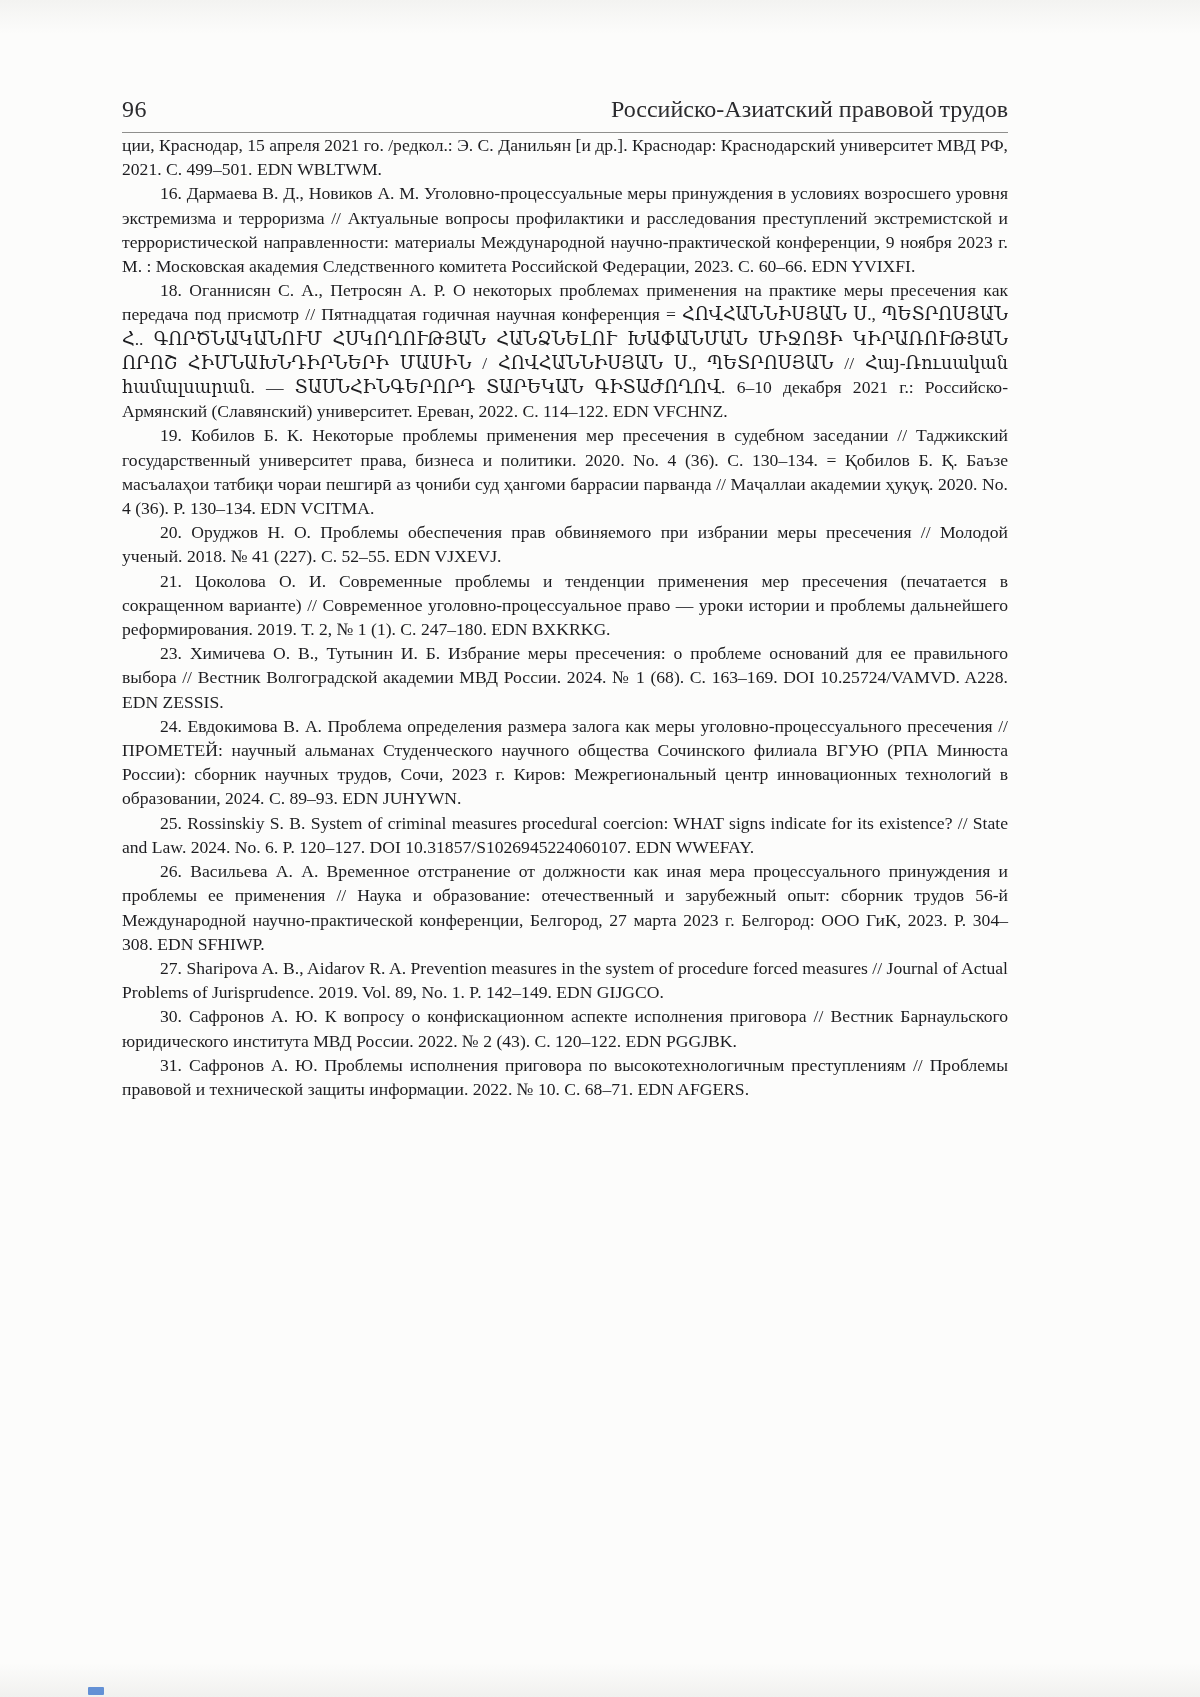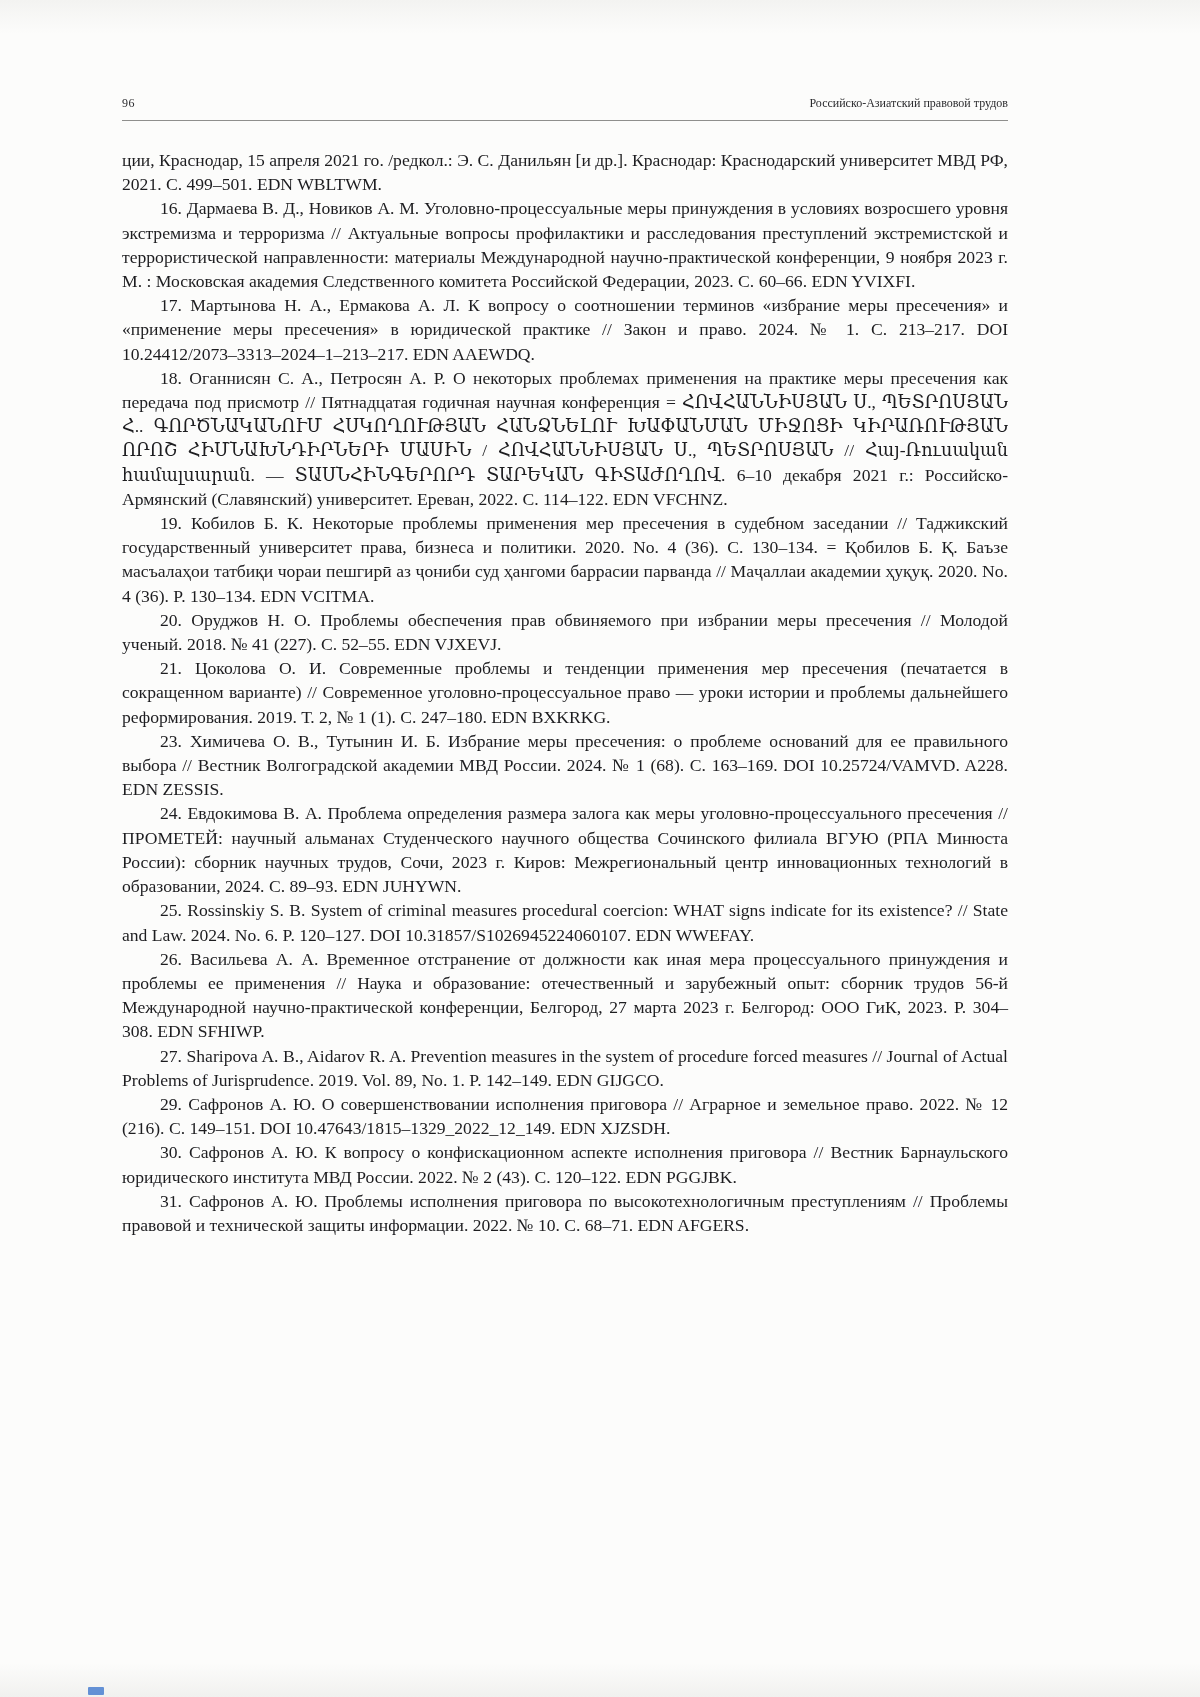--- a/index.html
+++ b/index.html
@@ -19,30 +19,29 @@
     width: 1200px;
     height: 1697px;
     box-sizing: border-box;
     background: linear-gradient(180deg, #f3f3f1 0%, #fcfcfb 2%, #fcfcfb 98%, #f1f1ef 100%);
     padding: 96px 192px 0 122px;
   }
   .running-head {
     display: flex;
     justify-content: space-between;
     align-items: baseline;
-    font-size: 12px;
+    font-size: 24px;
     color: #2b2b2e;
     padding-bottom: 9px;
     border-bottom: 1px solid #8f8f8d;
   }
   .running-head .page-num {
     letter-spacing: 0.5px;
   }
   .body-text {
-    margin-top: 27px;
     font-size: 17.6px;
     line-height: 24.2px;
     text-align: justify;
     color: #1d1d20;
   }
   .body-text p {
     margin: 0;
     text-indent: 38px;
   }
   .body-text p.continuation {
@@ -65,30 +64,28 @@
 <div class="page">
 
   <div class="running-head">
     <span class="page-num">96</span>
     <span class="journal-title">Российско-Азиатский правовой трудов</span>
   </div>
 
   <div class="body-text">
     <p class="continuation">ции, Краснодар, 15 апреля 2021 го. /редкол.: Э. С. Данильян [и др.]. Краснодар: Краснодарский университет МВД РФ, 2021. С. 499–501. EDN WBLTWM.</p>
     <p>16. Дармаева В. Д., Новиков А. М. Уголовно-процессуальные меры принуждения в условиях возросшего уровня экстремизма и терроризма // Актуальные вопросы профилактики и расследования преступлений экстремистской и террористической направленности: материалы Международной научно-практической конференции, 9 ноября 2023 г. М. : Московская академия Следственного комитета Российской Федерации, 2023. С. 60–66. EDN YVIXFI.</p>
-    <p>17. Мартынова Н. А., Ермакова А. Л. К вопросу о соотношении терминов «избрание меры пресечения» и «применение меры пресечения» в юридической практике // Закон и право. 2024. № 1. С. 213–217. DOI 10.24412/2073–3313–2024–1–213–217. EDN AAEWDQ.</p>
     <p>18. Оганнисян С. А., Петросян А. Р. О некоторых проблемах применения на практике меры пресечения как передача под присмотр // Пятнадцатая годичная научная конференция = ՀՈՎՀԱՆՆԻՍՅԱՆ Ս., ՊԵՏՐՈՍՅԱՆ Հ.. ԳՈՐԾՆԱԿԱՆՈՒՄ ՀՍԿՈՂՈՒԹՅԱՆ ՀԱՆՁՆԵԼՈՒ ԽԱՓԱՆՄԱՆ ՄԻՋՈՑԻ ԿԻՐԱՌՈՒԹՅԱՆ ՈՐՈՇ ՀԻՄՆԱԽՆԴԻՐՆԵՐԻ ՄԱՍԻՆ / ՀՈՎՀԱՆՆԻՍՅԱՆ Ս., ՊԵՏՐՈՍՅԱՆ // Հայ-Ռուսական համալսարան. — ՏԱՍՆՀԻՆԳԵՐՈՐԴ ՏԱՐԵԿԱՆ ԳԻՏԱԺՈՂՈՎ. 6–10 декабря 2021 г.: Российско-Армянский (Славянский) университет. Ереван, 2022. С. 114–122. EDN VFCHNZ.</p>
     <p>19. Кобилов Б. К. Некоторые проблемы применения мер пресечения в судебном заседании // Таджикский государственный университет права, бизнеса и политики. 2020. No. 4 (36). С. 130–134. = Қобилов Б. Қ. Баъзе масъалаҳои татбиқи чораи пешгирӣ аз ҷониби суд ҳангоми баррасии парванда // Маҷаллаи академии ҳуқуқ. 2020. No. 4 (36). P. 130–134. EDN VCITMA.</p>
     <p>20. Оруджов Н. О. Проблемы обеспечения прав обвиняемого при избрании меры пресечения // Молодой ученый. 2018. № 41 (227). С. 52–55. EDN VJXEVJ.</p>
     <p>21. Цоколова О. И. Современные проблемы и тенденции применения мер пресечения (печатается в сокращенном варианте) // Современное уголовно-процессуальное право — уроки истории и проблемы дальнейшего реформирования. 2019. Т. 2, № 1 (1). С. 247–180. EDN BXKRKG.</p>
     <p>23. Химичева О. В., Тутынин И. Б. Избрание меры пресечения: о проблеме оснований для ее правильного выбора // Вестник Волгоградской академии МВД России. 2024. № 1 (68). С. 163–169. DOI 10.25724/VAMVD. A228. EDN ZESSIS.</p>
     <p>24. Евдокимова В. А. Проблема определения размера залога как меры уголовно-процессуального пресечения // ПРОМЕТЕЙ: научный альманах Студенческого научного общества Сочинского филиала ВГУЮ (РПА Минюста России): сборник научных трудов, Сочи, 2023 г. Киров: Межрегиональный центр инновационных технологий в образовании, 2024. С. 89–93. EDN JUHYWN.</p>
     <p>25. Rossinskiy S. B. System of criminal measures procedural coercion: WHAT signs indicate for its existence? // State and Law. 2024. No. 6. P. 120–127. DOI 10.31857/S1026945224060107. EDN WWEFAY.</p>
     <p>26. Васильева А. А. Временное отстранение от должности как иная мера процессуального принуждения и проблемы ее применения // Наука и образование: отечественный и зарубежный опыт: сборник трудов 56-й Международной научно-практической конференции, Белгород, 27 марта 2023 г. Белгород: ООО ГиК, 2023. P. 304–308. EDN SFHIWP.</p>
     <p>27. Sharipova A. B., Aidarov R. A. Prevention measures in the system of procedure forced measures // Journal of Actual Problems of Jurisprudence. 2019. Vol. 89, No. 1. P. 142–149. EDN GIJGCO.</p>
-    <p>29. Сафронов А. Ю. О совершенствовании исполнения приговора // Аграрное и земельное право. 2022. № 12 (216). С. 149–151. DOI 10.47643/1815–1329_2022_12_149. EDN XJZSDH.</p>
     <p>30. Сафронов А. Ю. К вопросу о конфискационном аспекте исполнения приговора // Вестник Барнаульского юридического института МВД России. 2022. № 2 (43). С. 120–122. EDN PGGJBK.</p>
     <p>31. Сафронов А. Ю. Проблемы исполнения приговора по высокотехнологичным преступлениям // Проблемы правовой и технической защиты информации. 2022. № 10. С. 68–71. EDN AFGERS.</p>
   </div>
 
   <div class="scan-artifact"></div>
 
 </div>
 
 </body></html>

